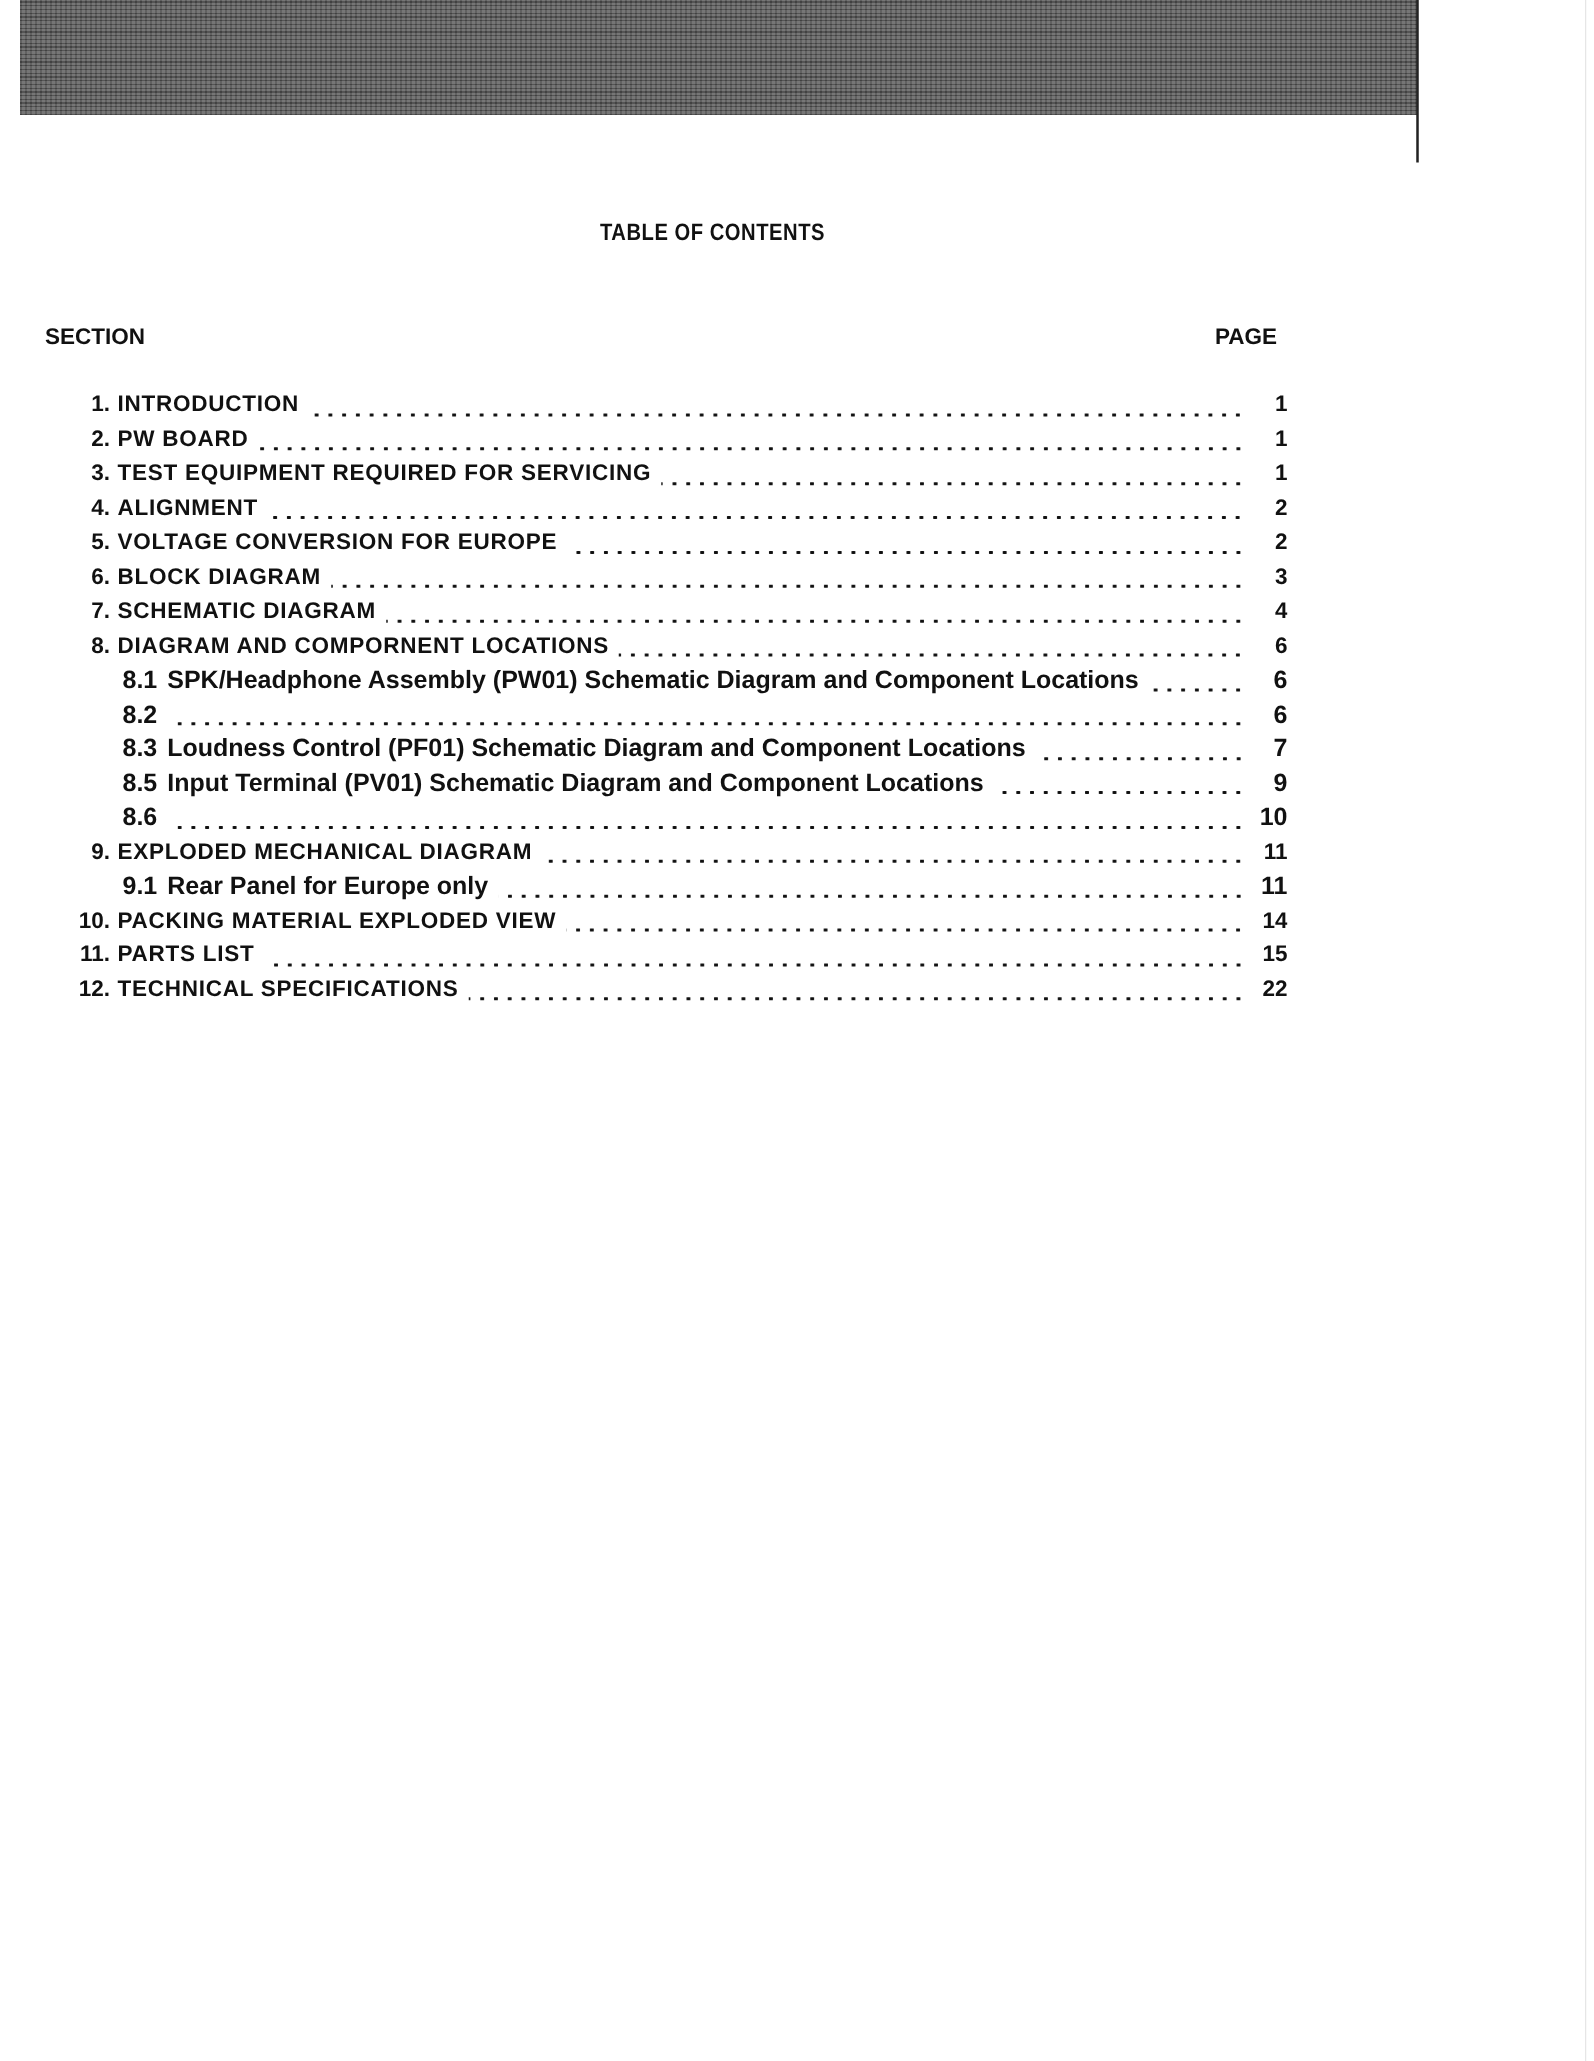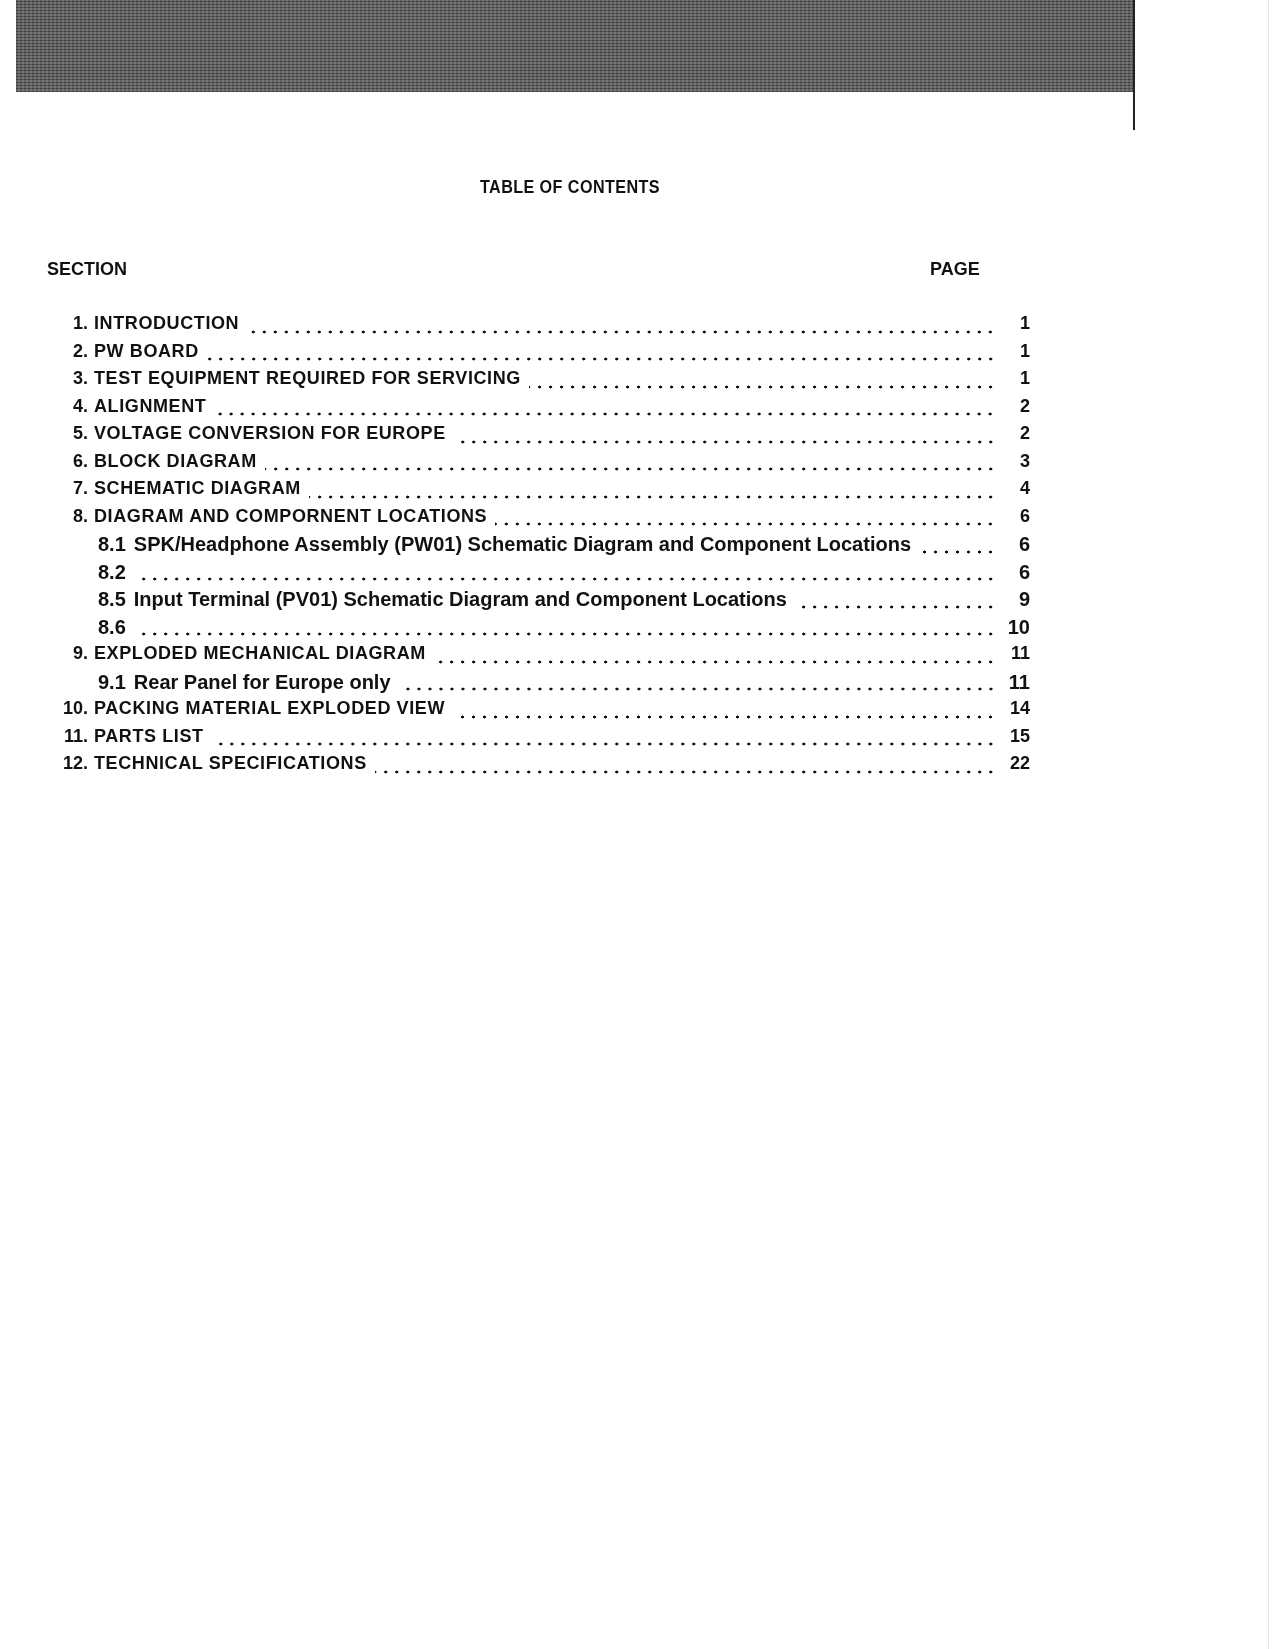--- a/index.html
+++ b/index.html
@@ -21,22 +21,22 @@
       position: absolute; left: 1268px; top: 0; width: 1px; height: 1649px; background: #e6e6e6;
     }
     .title {
       position: absolute; top: 176px; left: 0; width: 1140px; text-align: center;
       font-weight: bold; font-size: 19px; letter-spacing: 0.5px;
       transform: scaleX(0.85); transform-origin: center;
     }
     .col-head {
       position: absolute; top: 259px; font-weight: bold; font-size: 18px;
     }
-    .col-head.section { left: 47px; text-align: right; }
-    .col-head.page { left: 930px; }
+    .col-head.section { left: 36px; text-align: right; }
+    .col-head.page { left: 972px; }
     .toc {
       position: absolute; top: 313px; left: 50px; width: 980px;
     }
     .row {
       display: flex; align-items: baseline; height: 27.5px;
       font-weight: bold; font-size: 18px; white-space: nowrap; overflow: hidden;
     }
     .row.sub { font-size: 20px; padding-left: 48px; }
     .num { display: inline-block; width: 38px; text-align: right; margin-right: 6px; flex: 0 0 auto; }
     .row.sub .num { width: auto; text-align: left; margin-right: 8px; }
@@ -115,20 +115,26 @@
       <span class="label">SPK/Headphone Assembly (PW01) Schematic Diagram and Component Locations</span>
       <span class="leader"></span>
       <span class="pg">6</span>
     </div>
     <div class="row sub">
       <span class="num">8.2</span>
       <span class="leader"></span>
       <span class="pg">6</span>
     </div>
     <div class="row sub">
+      <span class="num">8.3</span>
+      <span class="label">Loudness Control (PF01) Schematic Diagram and Component Locations</span>
+      <span class="leader"></span>
+      <span class="pg">7</span>
+    </div>
+    <div class="row sub">
       <span class="num">8.5</span>
       <span class="label">Input Terminal (PV01) Schematic Diagram and Component Locations</span>
       <span class="leader"></span>
       <span class="pg">9</span>
     </div>
     <div class="row sub">
       <span class="num">8.6</span>
       <span class="leader"></span>
       <span class="pg">10</span>
     </div>

